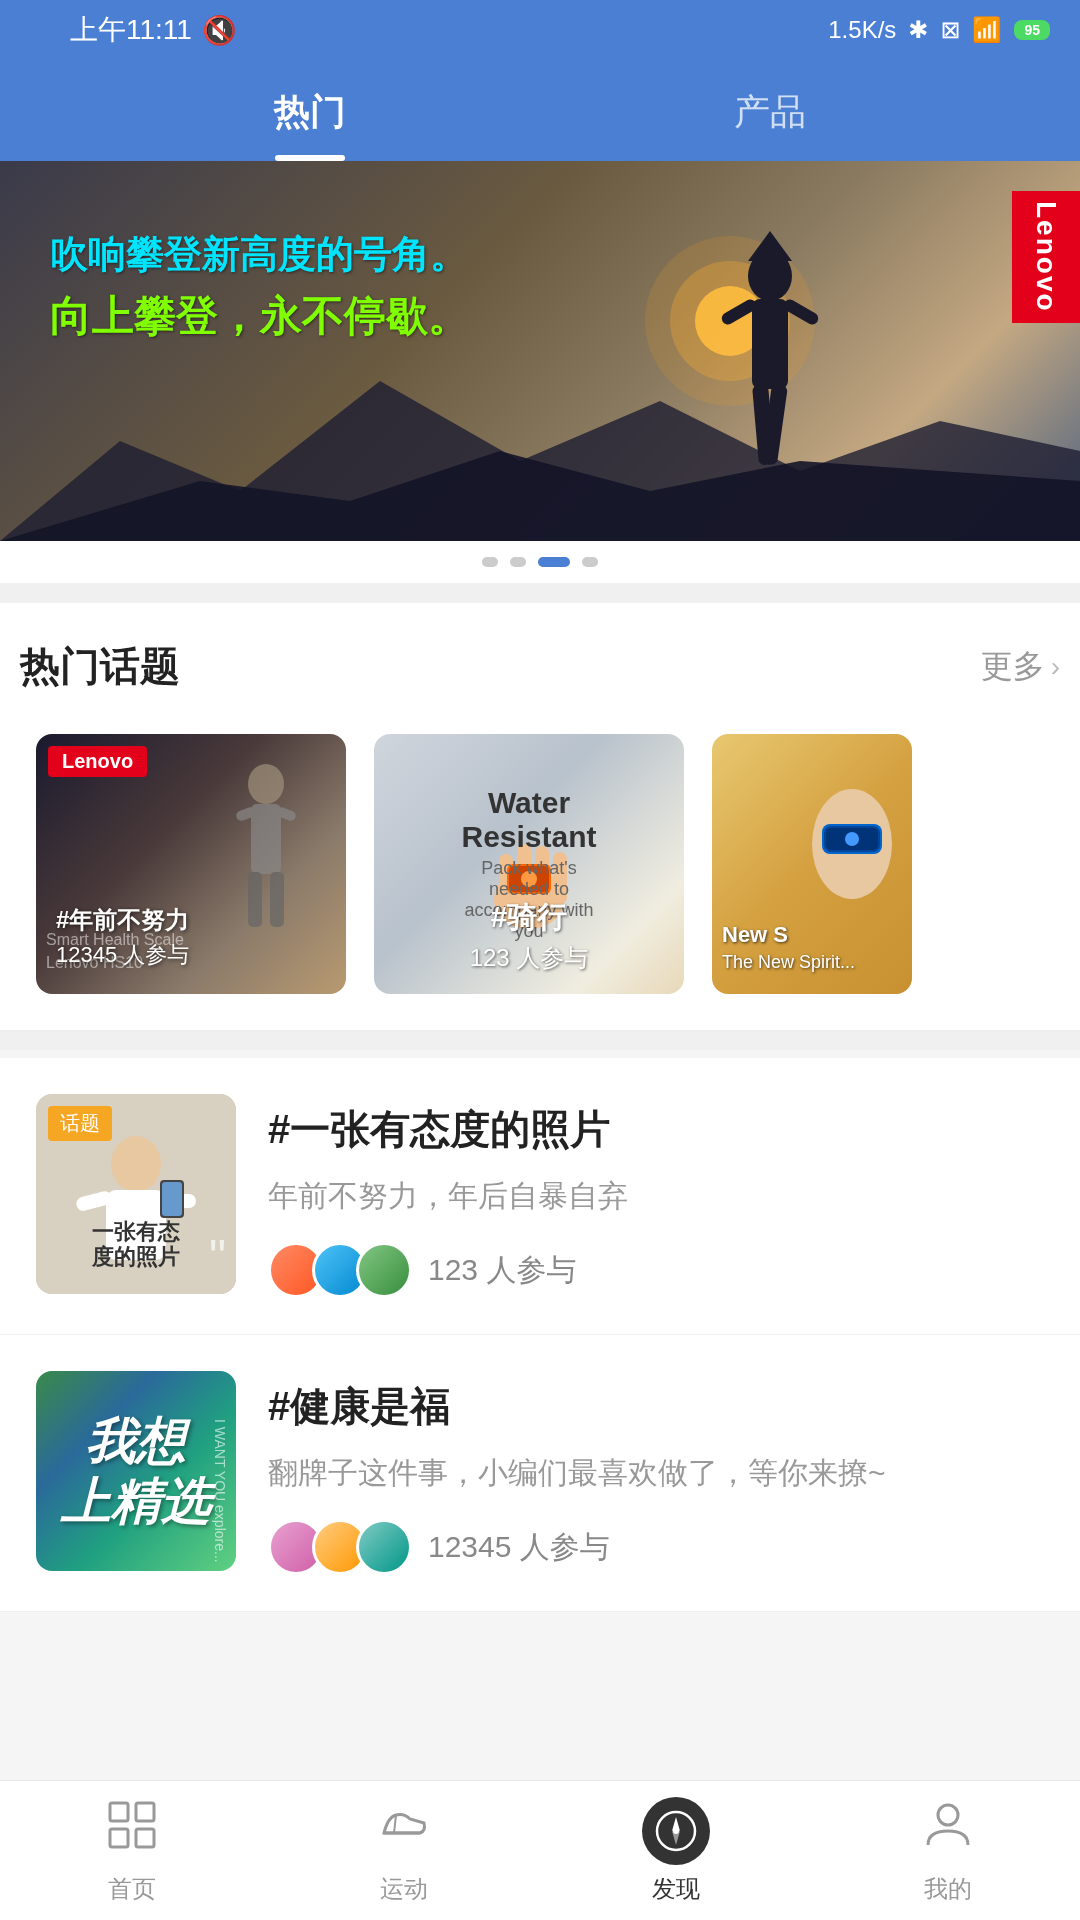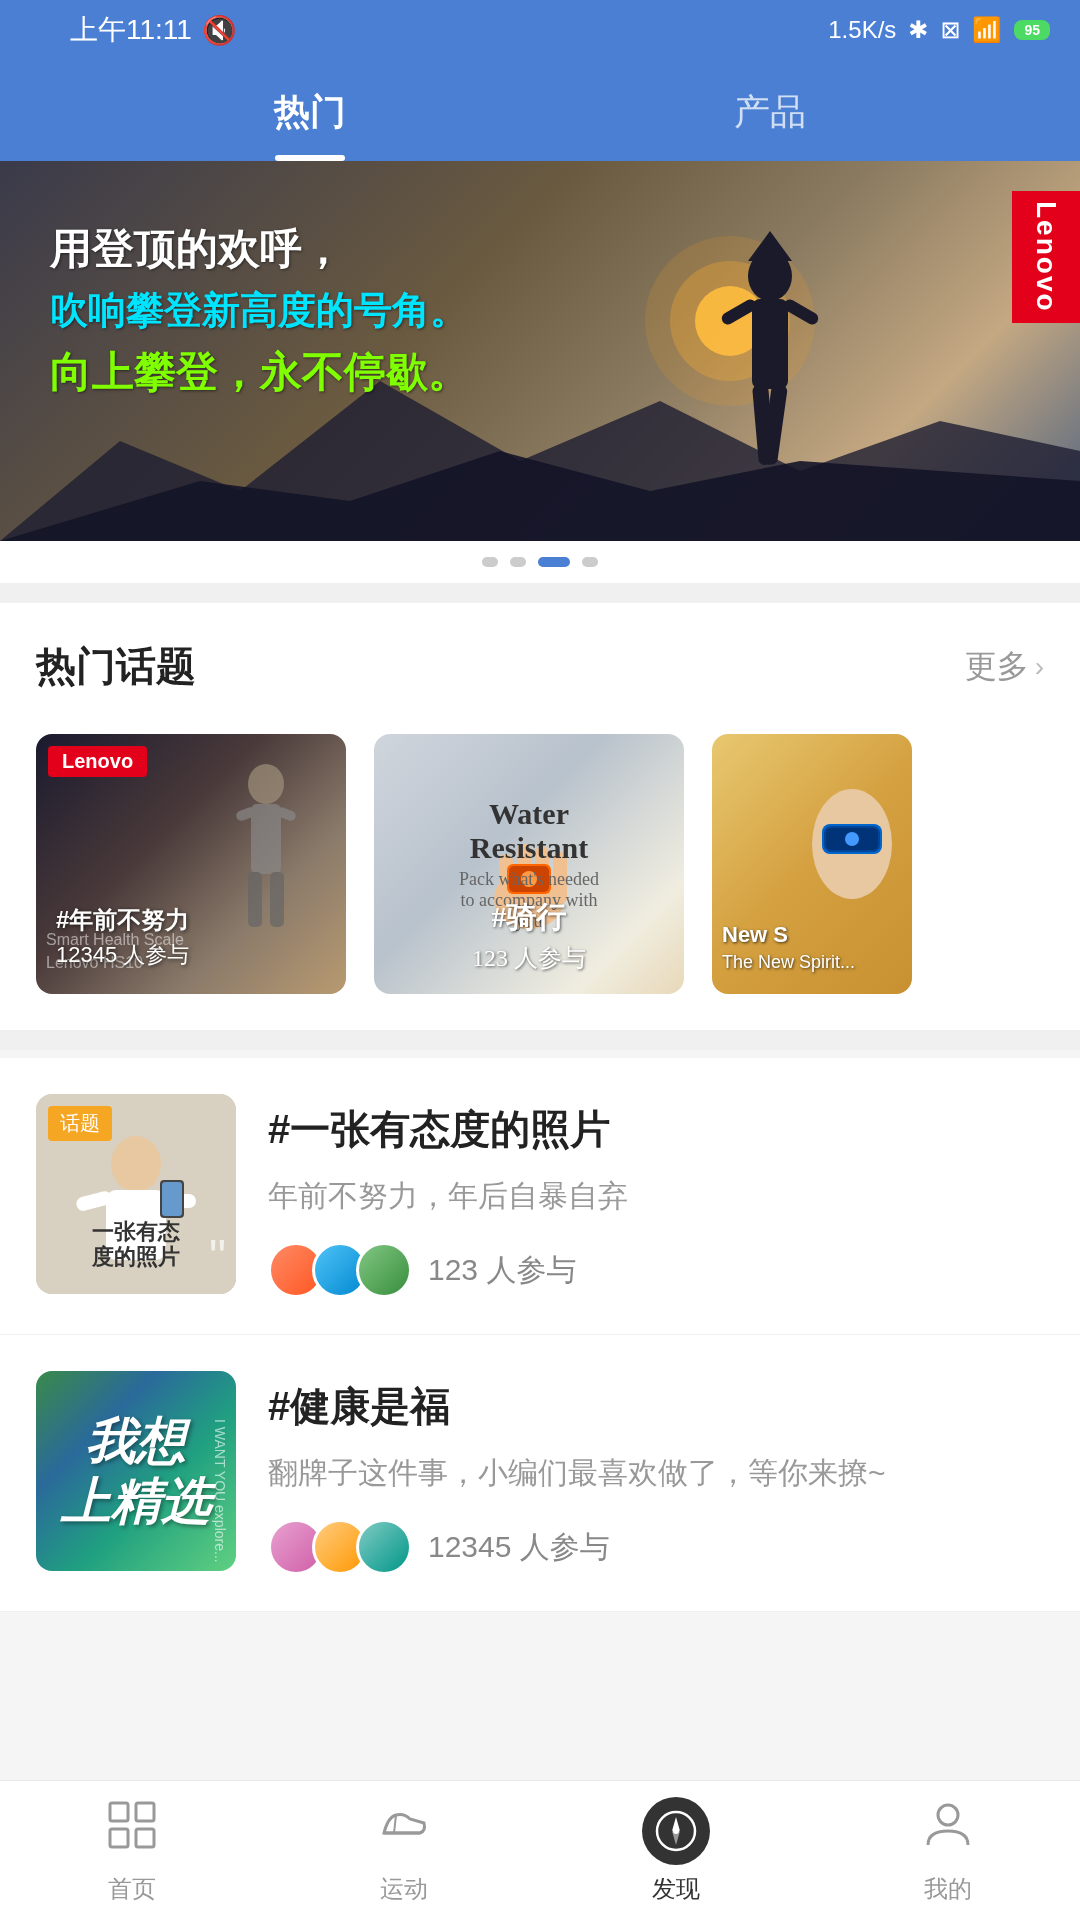--- a/index.html
+++ b/index.html
@@ -144,21 +144,21 @@
       height: 20px;
       background: #f0f0f0;
     }
 
     
     .section-header {
       background: white;
       display: flex;
       align-items: center;
       justify-content: space-between;
-      padding: 36px 36px 20px;
+      padding: 36px 20px 20px;
     }
     .section-title {
       font-size: 40px;
       font-weight: bold;
       color: #222;
     }
     .more-link {
       font-size: 32px;
       color: #999;
       display: flex;
@@ -188,21 +188,20 @@
       border-radius: 16px;
       overflow: hidden;
       position: relative;
       cursor: pointer;
     }
     .card-bg-1 {
       background: linear-gradient(135deg, #1a1a2e 0%, #4a3a3a 40%, #8a7a6a 70%, #b89a70 100%);
     }
     .card-bg-2 {
       background: linear-gradient(135deg, #d0d5dd 0%, #b8c2cc 40%, #f0ede0 80%, #e8d8b8 100%);
-      font-family: Liberation Serif, serif;
     }
     .card-bg-3 {
       background: linear-gradient(135deg, #e8c870 0%, #d4a040 50%, #c89030 100%);
     }
 
     .card-lenovo-badge {
       position: absolute;
       top: 12px;
       left: 12px;
       background: #e2001a;
@@ -500,21 +499,20 @@
       <polygon points="68,40 90,10 112,40" fill="#1a1a2a"></polygon>
 
       <rect x="72" y="164" width="16" height="80" rx="6" fill="#1a1a2a" transform="rotate(-5 80 164)"></rect>
       <rect x="92" y="164" width="16" height="80" rx="6" fill="#1a1a2a" transform="rotate(8 100 164)"></rect>
 
       <rect x="40" y="85" width="38" height="12" rx="6" fill="#1a1a2a" transform="rotate(-30 59 91)"></rect>
       <rect x="102" y="85" width="38" height="12" rx="6" fill="#1a1a2a" transform="rotate(30 121 91)"></rect>
     </svg>
 
     <div class="banner-text">
-      <div class="line1">用登顶的欢呼，</div>
       <div class="line2">吹响攀登新高度的号角。</div>
       <div class="line3">向上攀登，永不停歇。</div>
     </div>
 
     <div class="lenovo-badge">Lenovo</div>
   </div>
 
   <div class="banner-dots">
     <div class="dot"></div>
     <div class="dot"></div>

